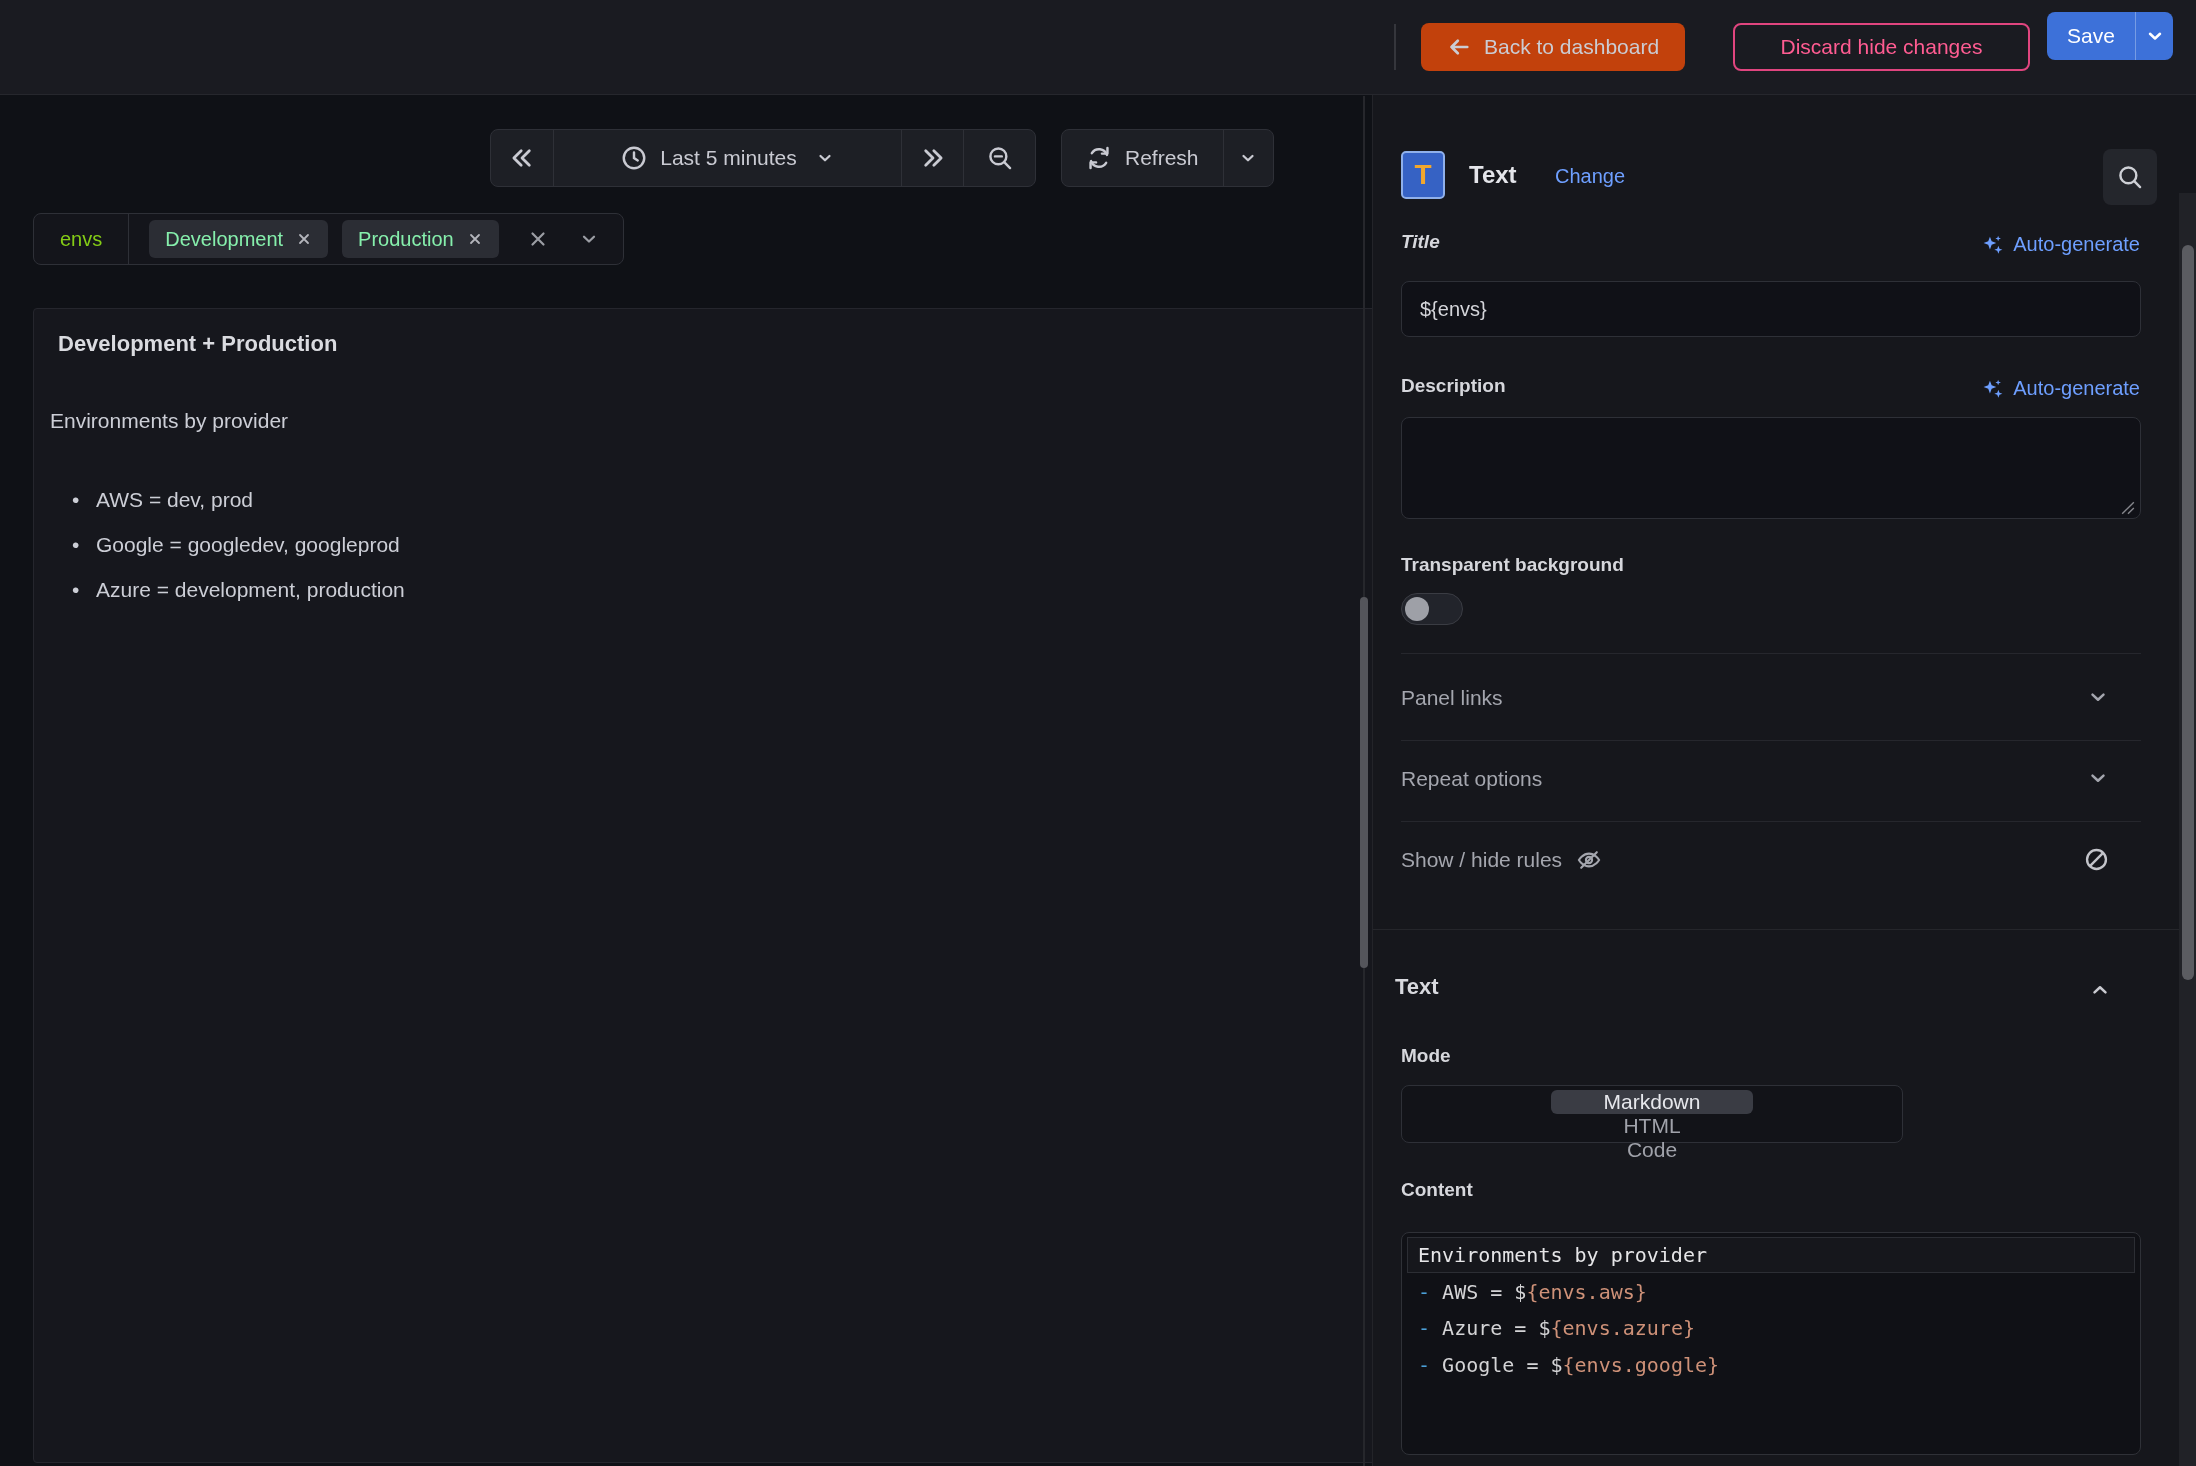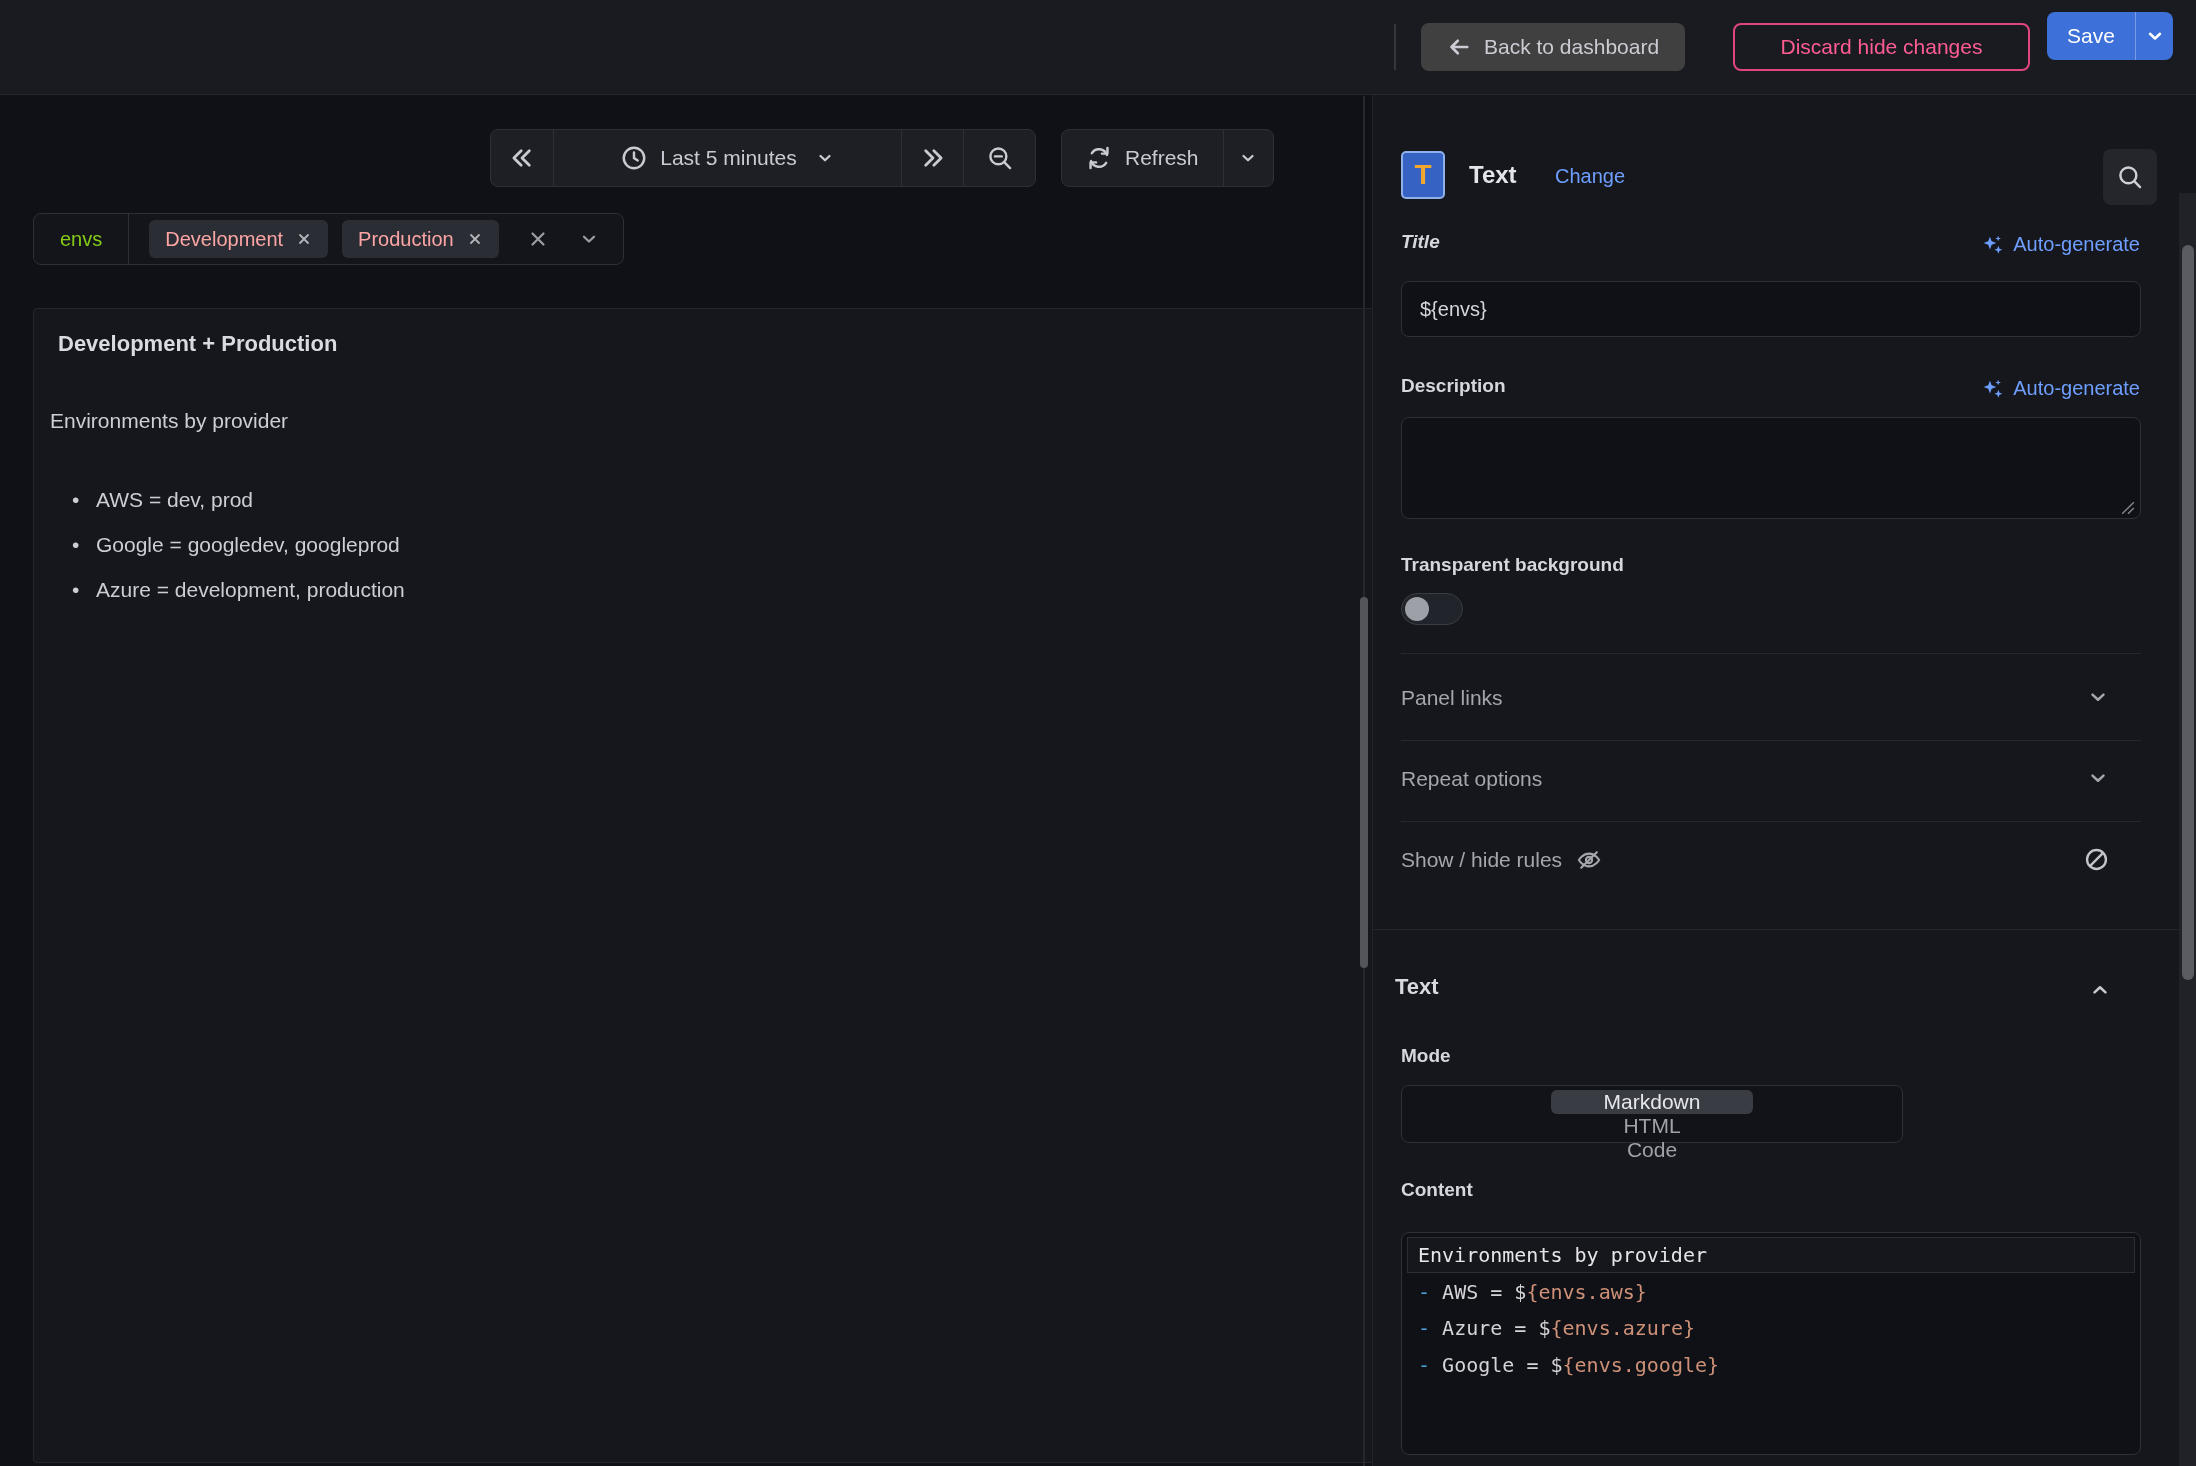--- a/index.html
+++ b/index.html
@@ -5,21 +5,21 @@
   * { box-sizing: border-box; margin: 0; padding: 0; }
   html,body { width:2196px; height:1466px; overflow:hidden; }
   body { background:#0f1116; font-family:"Liberation Sans", sans-serif; color:#d8d9de; position:relative; }
   .abs { position:absolute; }
   svg { display:block; }
   button { font-family:"Liberation Sans", sans-serif; cursor:pointer; }
 
   
   .topbar { left:0; top:0; width:2196px; height:95px; background:#1a1b21; border-bottom:1px solid #26272d; }
   .topbar-divider { left:1394px; top:24px; width:2px; height:46px; background:#35363c; }
-  .btn-back { left:1421px; top:23px; height:48px; padding:0 26px; background:#404040; border:none; border-radius:8px;
+  .btn-back { left:1421px; top:23px; height:48px; padding:0 26px; background:#c2410c; border:none; border-radius:8px;
               color:#cbccd3; font-size:21px; font-weight:500; display:flex; align-items:center; gap:13px; }
   .btn-discard { left:1733px; top:23px; height:48px; width:297px; background:transparent; border:2px solid #e0457f;
               border-radius:8px; color:#ff5c92; font-size:21px; font-weight:500; }
   .save-split { left:2047px; top:12px; height:48px; display:flex; }
   .btn-save { width:88px; height:48px; background:#3d71d9; border:none; border-radius:8px 0 0 8px; color:#ffffff;
               font-size:21px; font-weight:500; }
   .btn-save-caret { width:38px; height:48px; background:#3d71d9; border:none; border-left:1px solid rgba(255,255,255,.3);
               border-radius:0 8px 8px 0; color:#ffffff; display:flex; align-items:center; justify-content:center; }
 
   
@@ -34,21 +34,21 @@
   .seg-zoomout { width:72px; }
   .seg-refresh { padding:0 24px; }
   .seg-rcaret { width:50px; }
 
   
   .vars-bar { left:33px; top:213px; height:52px; display:flex; align-items:stretch; background:#14151b;
               border:1px solid #2e3037; border-radius:8px; }
   .vars-label { display:flex; align-items:center; padding:0 26px; font-size:20px; color:#84cc16; border-right:1px solid #2e3037; }
   .vars-values { display:flex; align-items:center; gap:14px; padding:0 20px; }
   .chip { height:38px; background:#2b2d34; border-radius:6px; display:flex; align-items:center; gap:13px;
-          padding:0 16px; font-size:20px; color:#fca5a5; }
+          padding:0 16px; font-size:20px; color:#86efac; }
   .chip .x { color:#b4b5bc; display:flex; }
   .vars-clear { color:#9b9da4; display:flex; margin-left:14px; }
   .vars-caret { color:#9b9da4; display:flex; margin-left:16px; margin-right:4px; }
 
   
   .panel { left:33px; top:308px; width:1460px; height:1155px; background:#16171d; border:1px solid #25262d; border-radius:4px; }
   .panel-title { position:absolute; left:24px; top:22px; font-size:22px; font-weight:700; color:#dadbe0; }
   .md-heading { position:absolute; left:16px; top:100px; font-size:21px; color:#ccced6; }
   .md-list { position:absolute; left:62px; top:168px; list-style:none; }
   .md-list li { font-size:21px; color:#ccced6; line-height:45px; position:relative; }

